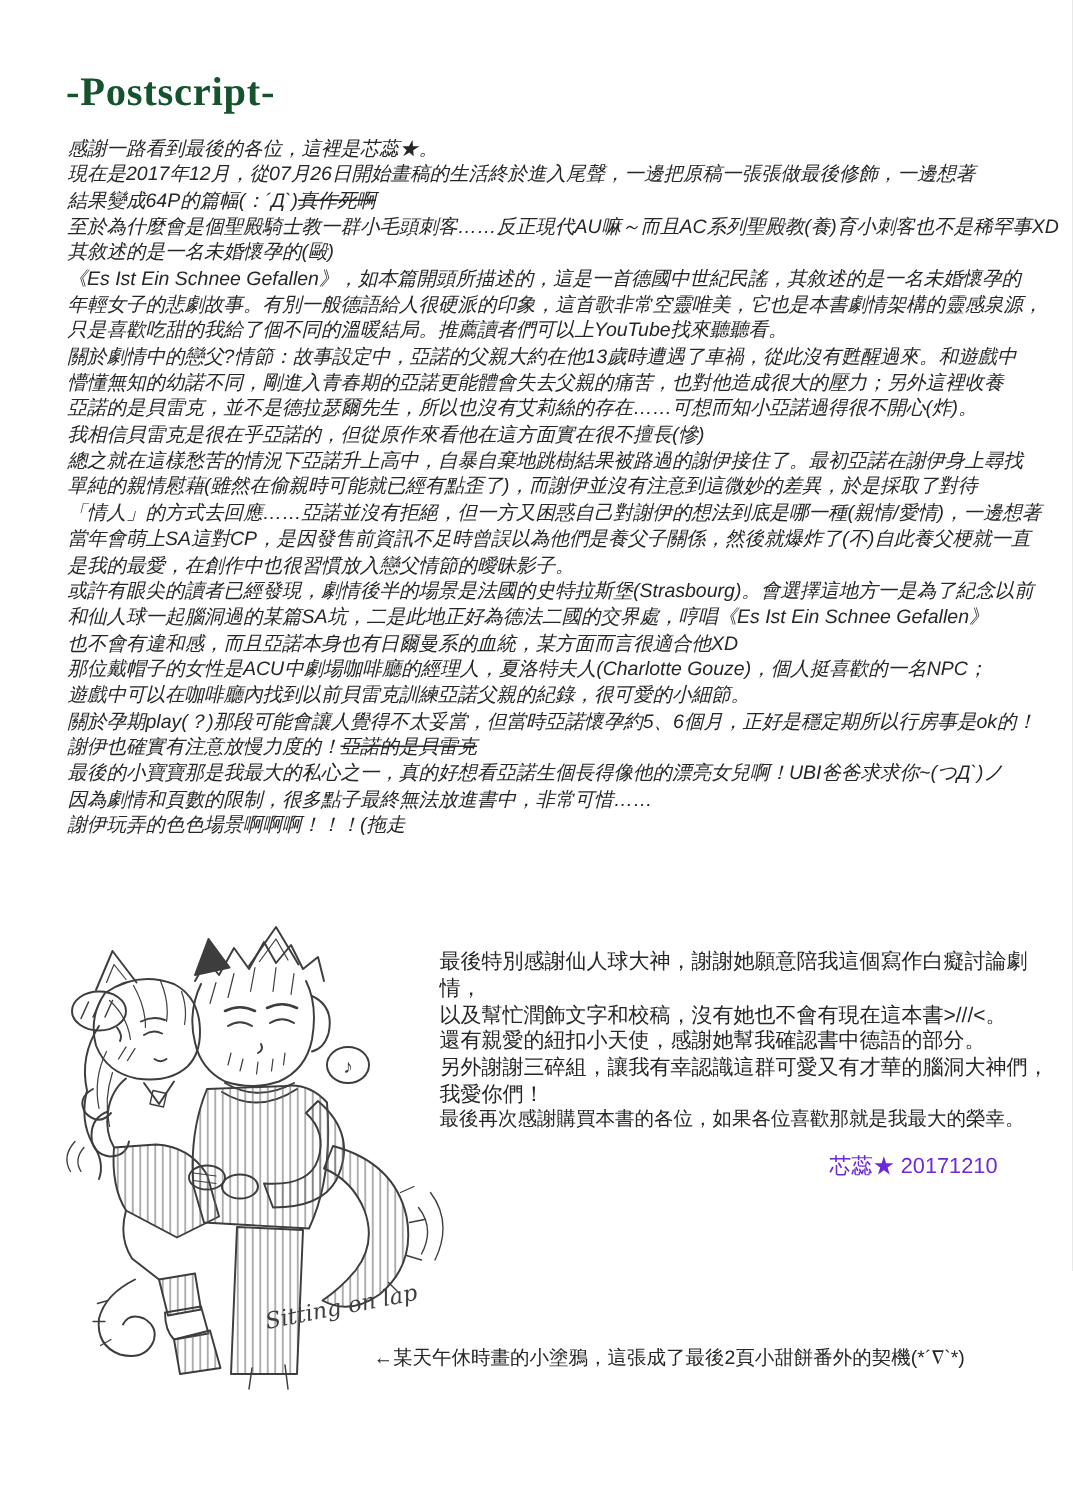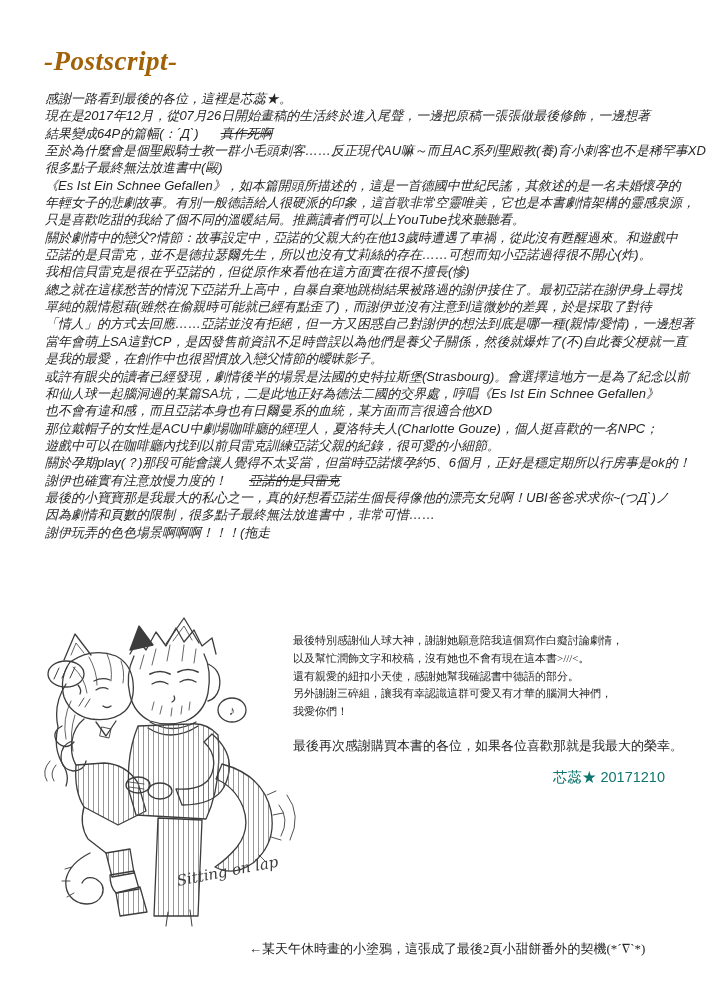--- a/index.html
+++ b/index.html
@@ -3,56 +3,56 @@
 <meta charset="utf-8">
 <style>
   html,body{margin:0;padding:0;background:#d8d8d8;}
   #page{
     position:relative;width:715px;height:1000px;margin:0 auto;
     background:#ffffff;overflow:hidden;
     font-family:"Liberation Sans",sans-serif;color:#262626;
   }
   .title{
     position:absolute;left:44px;top:46px;
-    font-family:"Liberation Serif",serif;font-weight:bold;font-size:27px;color:#a16207;
+    font-family:"Liberation Serif",serif;font-weight:bold;font-size:27px;color:#14532d;
     letter-spacing:0.5px;
-    font-style:italic;
   }
   .body-text{
     position:absolute;left:45px;top:90px;width:665px;
     font-size:13px;line-height:17.35px;
   }
   .bline{white-space:nowrap;height:17.35px;overflow:visible;font-style:italic;}
-  .strike{text-decoration:line-through;margin-left:22px;}
+  .strike{text-decoration:line-through;}
   .thanks-block{
     position:absolute;left:293px;top:632px;width:415px;
-    font-size:11px;line-height:17.8px;font-family:Liberation Serif, serif;
+    font-size:14px;line-height:17.8px;
   }
   .final-line{position:absolute;left:293px;top:737px;font-size:13px;white-space:nowrap;}
-  .signature{position:absolute;left:293px;top:768px;width:372px;text-align:right;font-size:14.5px;color:#0f766e;}
-  .caption{position:absolute;left:249px;top:940px;font-size:13px;white-space:nowrap;font-family:Liberation Serif, serif;}
+  .signature{position:absolute;left:293px;top:768px;width:372px;text-align:right;font-size:14.5px;color:#6d28d9;}
+  .caption{position:absolute;left:249px;top:896px;font-size:13px;white-space:nowrap;}
   .sketch{position:absolute;left:26px;top:614px;width:274px;height:318px;}
 </style>
 </head>
 <body>
 
 <div id="page">
 
   <div class="title">-Postscript-</div>
 
   <div class="body-text">
       <div class="bline"><span>感謝一路看到最後的各位，這裡是芯蕊★。</span></div>
       <div class="bline"><span>現在是2017年12月，從07月26日開始畫稿的生活終於進入尾聲，一邊把原稿一張張做最後修飾，一邊想著</span></div>
       <div class="bline"><span>結果變成64P的篇幅(：´Д`)</span><span class="strike">真作死啊</span></div>
       <div class="bline"><span>至於為什麼會是個聖殿騎士教一群小毛頭刺客……反正現代AU嘛～而且AC系列聖殿教(養)育小刺客也不是稀罕事XD</span></div>
-      <div class="bline"><span>很多點子最終無法放進書中(毆)</span></div>
+      <div class="bline"><span>其敘述的是一名未婚懷孕的(毆)</span></div>
       <div class="bline"><span>《Es Ist Ein Schnee Gefallen》，如本篇開頭所描述的，這是一首德國中世紀民謠，其敘述的是一名未婚懷孕的</span></div>
       <div class="bline"><span>年輕女子的悲劇故事。有別一般德語給人很硬派的印象，這首歌非常空靈唯美，它也是本書劇情架構的靈感泉源，</span></div>
       <div class="bline"><span>只是喜歡吃甜的我給了個不同的溫暖結局。推薦讀者們可以上YouTube找來聽聽看。</span></div>
       <div class="bline"><span>關於劇情中的戀父?情節：故事設定中，亞諾的父親大約在他13歲時遭遇了車禍，從此沒有甦醒過來。和遊戲中</span></div>
+      <div class="bline"><span>懵懂無知的幼諾不同，剛進入青春期的亞諾更能體會失去父親的痛苦，也對他造成很大的壓力；另外這裡收養</span></div>
       <div class="bline"><span>亞諾的是貝雷克，並不是德拉瑟爾先生，所以也沒有艾莉絲的存在……可想而知小亞諾過得很不開心(炸)。</span></div>
       <div class="bline"><span>我相信貝雷克是很在乎亞諾的，但從原作來看他在這方面實在很不擅長(慘)</span></div>
       <div class="bline"><span>總之就在這樣愁苦的情況下亞諾升上高中，自暴自棄地跳樹結果被路過的謝伊接住了。最初亞諾在謝伊身上尋找</span></div>
       <div class="bline"><span>單純的親情慰藉(雖然在偷親時可能就已經有點歪了)，而謝伊並沒有注意到這微妙的差異，於是採取了對待</span></div>
       <div class="bline"><span>「情人」的方式去回應……亞諾並沒有拒絕，但一方又困惑自己對謝伊的想法到底是哪一種(親情/愛情)，一邊想著</span></div>
       <div class="bline"><span>當年會萌上SA這對CP，是因發售前資訊不足時曾誤以為他們是養父子關係，然後就爆炸了(不)自此養父梗就一直</span></div>
       <div class="bline"><span>是我的最愛，在創作中也很習慣放入戀父情節的曖昧影子。</span></div>
       <div class="bline"><span>或許有眼尖的讀者已經發現，劇情後半的場景是法國的史特拉斯堡(Strasbourg)。會選擇這地方一是為了紀念以前</span></div>
       <div class="bline"><span>和仙人球一起腦洞過的某篇SA坑，二是此地正好為德法二國的交界處，哼唱《Es Ist Ein Schnee Gefallen》</span></div>
       <div class="bline"><span>也不會有違和感，而且亞諾本身也有日爾曼系的血統，某方面而言很適合他XD</span></div>

